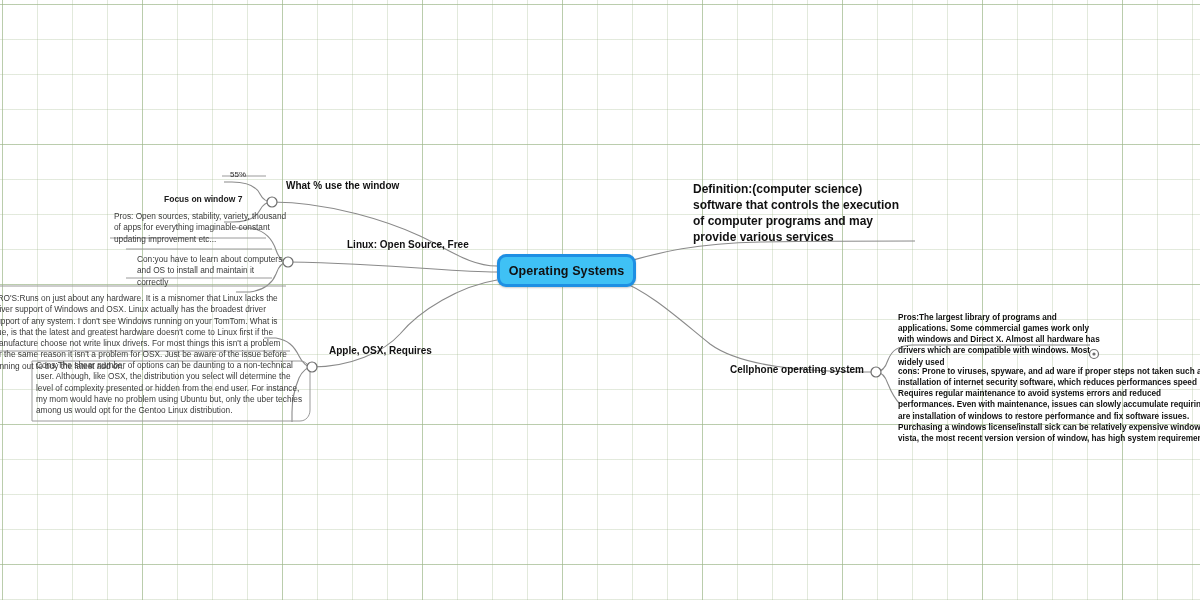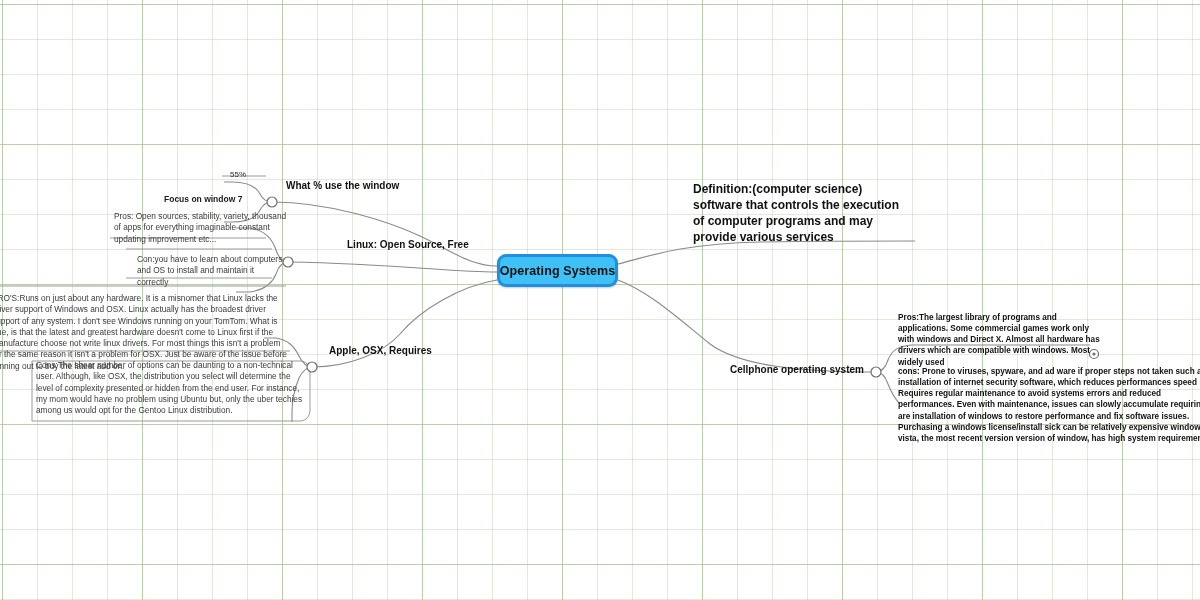--- a/index.html
+++ b/index.html
@@ -45,21 +45,21 @@
 
   .node {
     position: absolute;
     box-sizing: border-box;
   }
 
   
   .root-node {
     left: 497px;
     top: 254px;
-    width: 121px;
+    width: 139px;
     height: 33px;
     background: #3FC1F5;
     border: 3px solid #1E8FE3;
     border-radius: 9px;
     display: flex;
     align-items: center;
     justify-content: center;
     box-shadow: 0 1px 2px rgba(0,0,0,0.20);
   }
   .root-node span {

